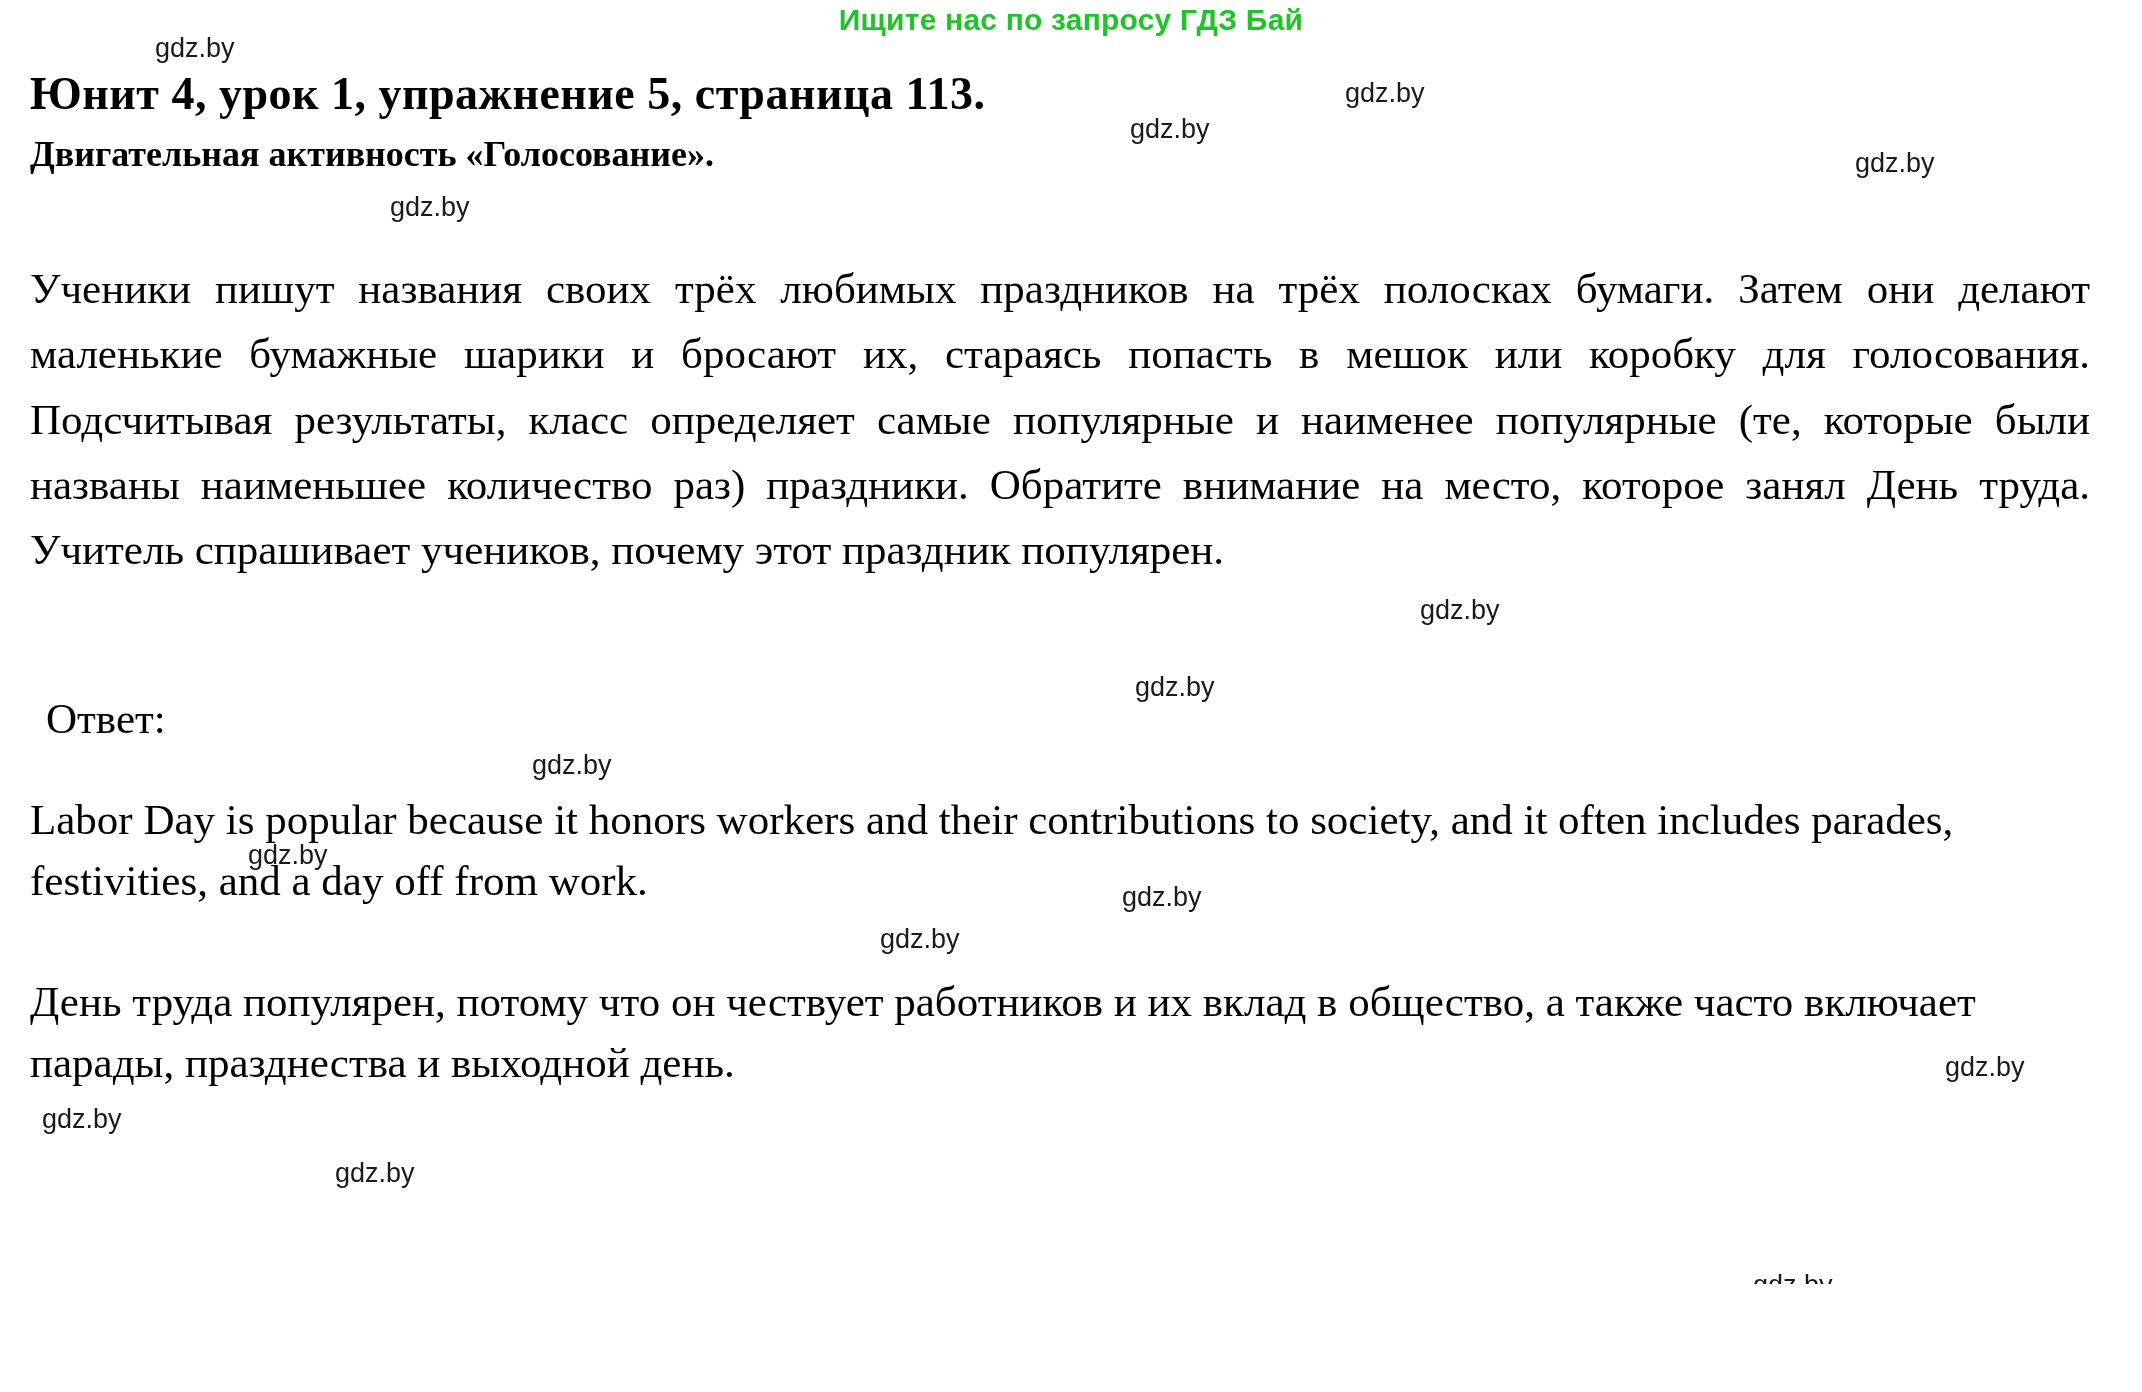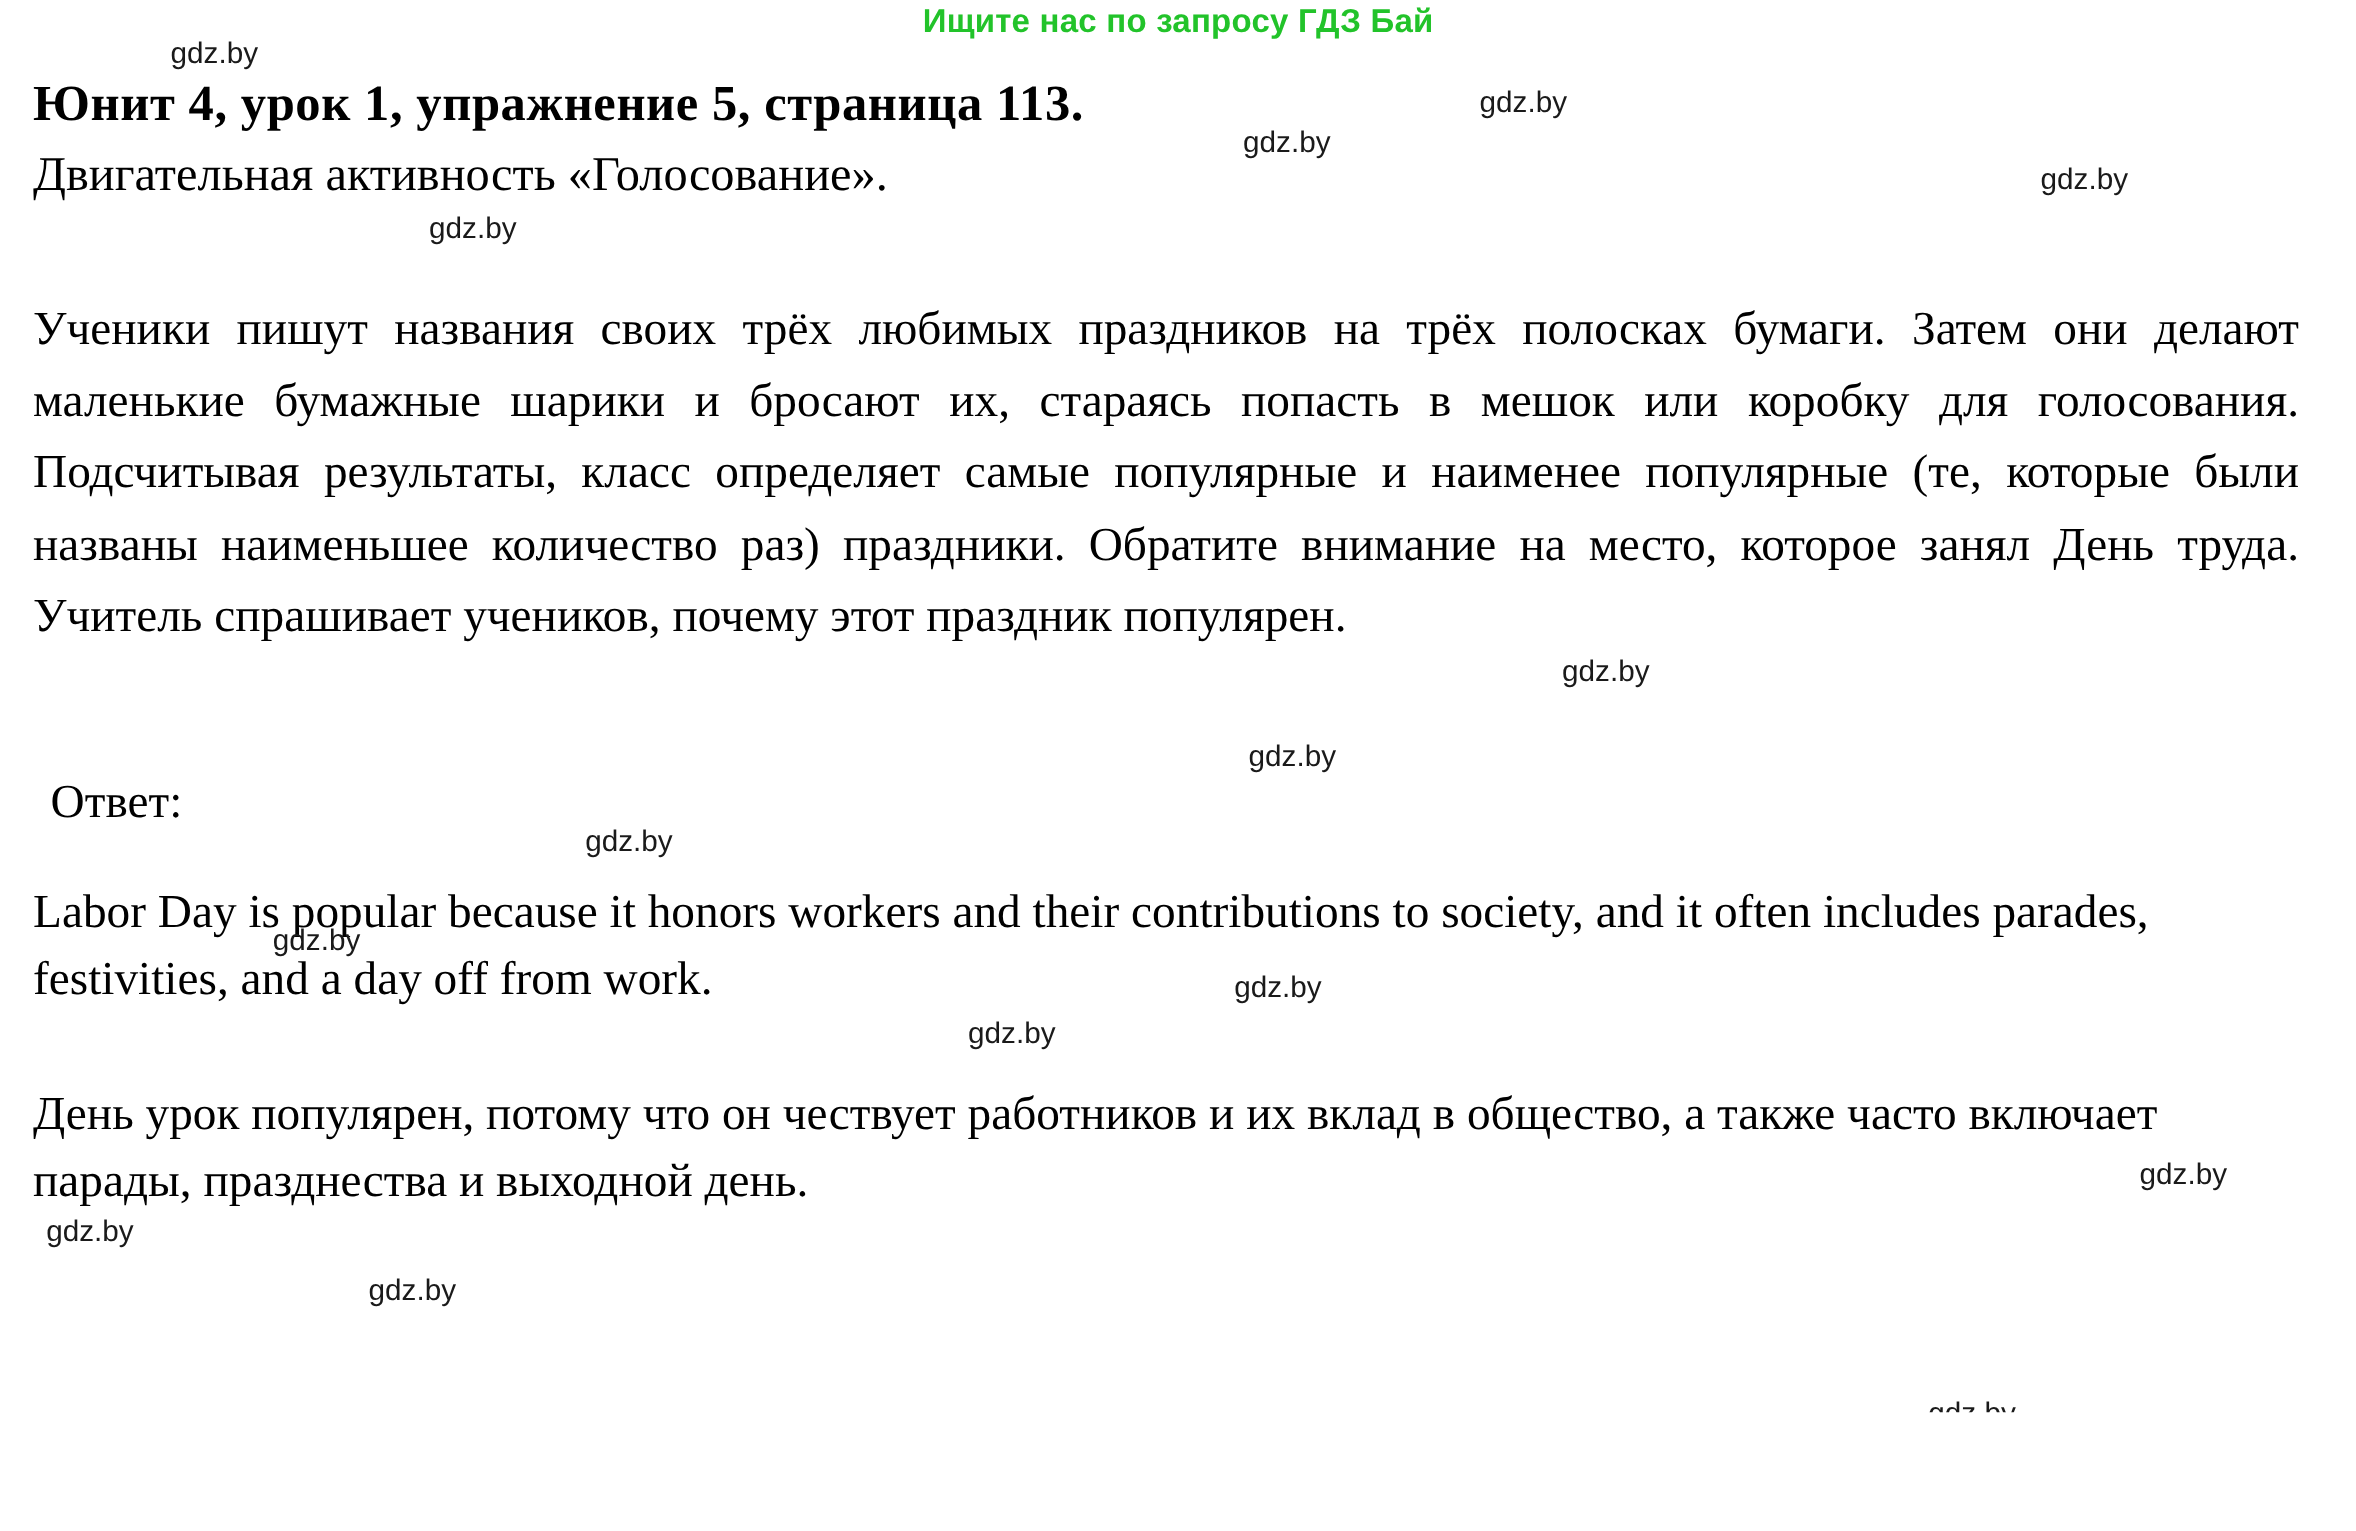--- a/index.html
+++ b/index.html
@@ -52,22 +52,22 @@
     font-family: "Liberation Serif", "DejaVu Serif", serif;
     font-weight: 700;
     font-size: 46px;
     line-height: 1.30;
     letter-spacing: 0.5px;
     margin: 0;
     white-space: nowrap;
   }
   .subheading {
     font-family: "Liberation Serif", "DejaVu Serif", serif;
-    font-weight: 400;
-    font-size: 44px;
+    font-weight: 700;
+    font-size: 36px;
     line-height: 1.34;
     margin: 6px 0 0 0;
     white-space: nowrap;
   }
 
   .task-body {
     margin: 0;
     padding: 0;
     font-size: 43px;
     line-height: 1.52;
@@ -144,21 +144,21 @@
     <div class="gap-lg"></div>
 
     <div class="label-answer">Ответ:</div>
 
     <div class="gap-md"></div>
 
     <div class="para">Labor Day is popular because it honors workers and their contributions to society, and it often includes parades, festivities, and a day off from work.</div>
 
     <div class="gap-sm"></div>
 
-    <div class="para">День урок популярен, потому что он чествует работников и их вклад в общество, а также часто включает парады, празднества и выходной день.</div>
+    <div class="para">День труда популярен, потому что он чествует работников и их вклад в общество, а также часто включает парады, празднества и выходной день.</div>
 
   </div>
 
   <div id="watermark-layer">
       <span class="wm" style="left: 155px; top: 33px;">gdz.by</span>
       <span class="wm" style="left: 1345px; top: 78px;">gdz.by</span>
       <span class="wm" style="left: 1130px; top: 114px;">gdz.by</span>
       <span class="wm" style="left: 1855px; top: 148px;">gdz.by</span>
       <span class="wm" style="left: 390px; top: 192px;">gdz.by</span>
       <span class="wm" style="left: 1420px; top: 595px;">gdz.by</span>

